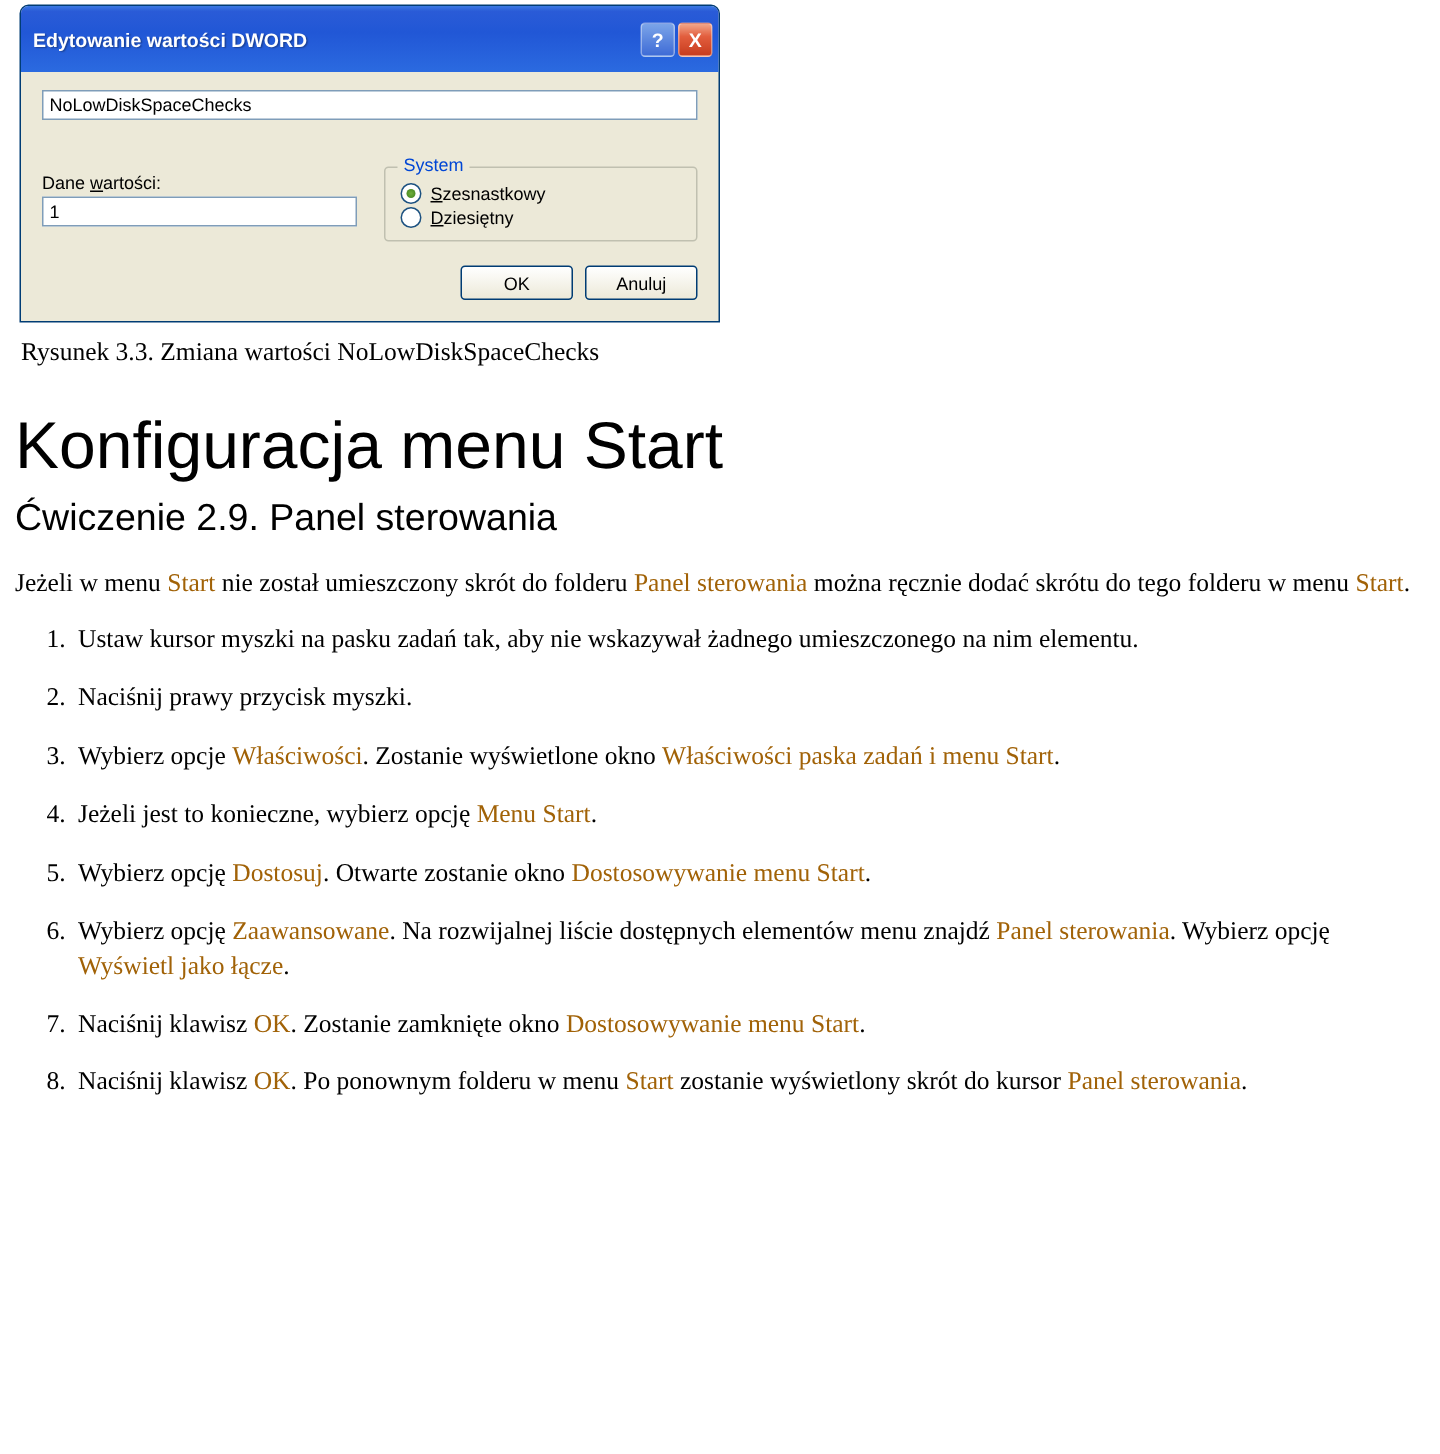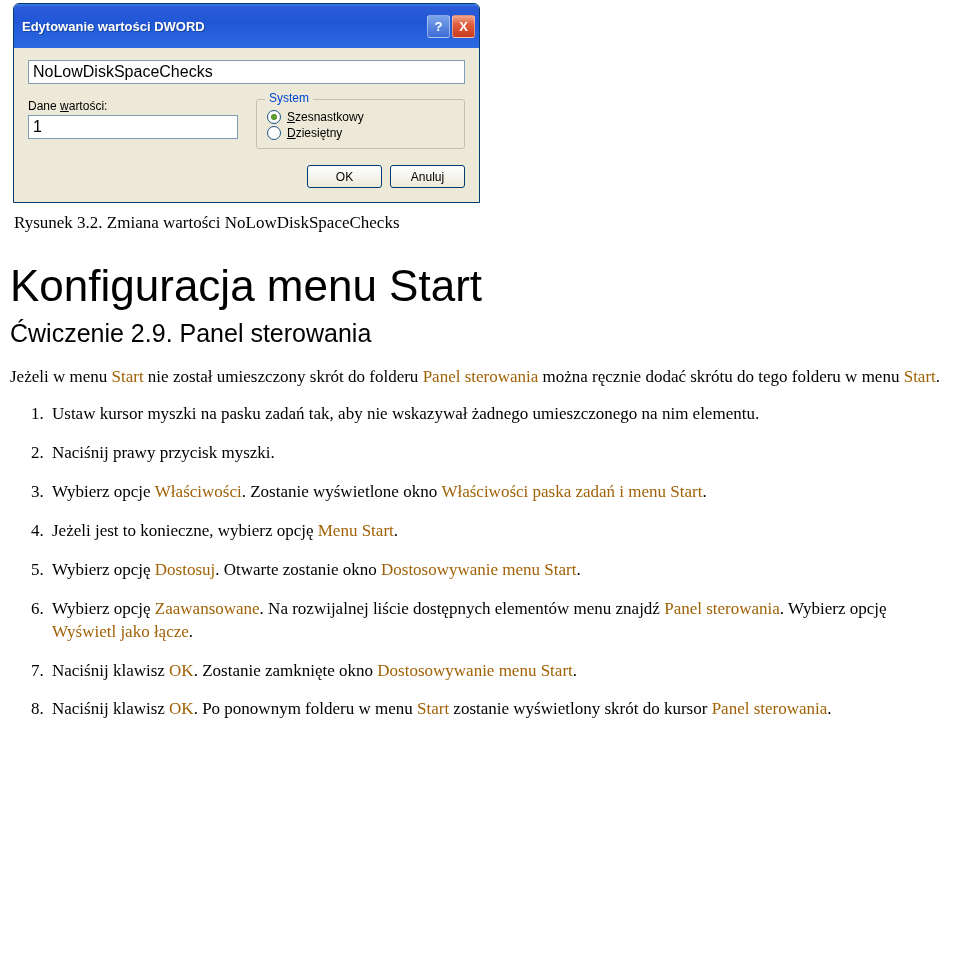--- a/index.html
+++ b/index.html
@@ -54,33 +54,33 @@
   .dlg-label {
     display: block;
     margin-bottom: 2px;
   }
   .dlg-input {
     width: 100%;
     box-sizing: border-box;
     border: 1px solid #7F9DB9;
     padding: 2px 4px;
     font-family: Tahoma, sans-serif;
-    font-size: 16px;
+    font-size: 12px;
     background: #fff;
     margin-bottom: 10px;
   }
   .row2 { display: flex; gap: 18px; align-items: flex-end; }
   .col-left { flex: 0 0 210px; }
   .col-right { flex: 1; }
   .groupbox {
     border: 1px solid #C0C0B0;
     border-radius: 3px;
     padding: 8px 10px 6px 10px;
     position: relative;
-    margin-top: 5px;
+    margin-top: 21px;
   }
   .groupbox .legend {
     position: absolute;
     top: -9px; left: 8px;
     background: #ECE9D8;
     padding: 0 4px;
     color: #0046D5;
   }
   .radio-row { display: flex; align-items: center; margin: 2px 0; }
   .radio {
@@ -177,21 +177,21 @@
           </div>
         </div>
       </div>
       <div class="dlg-btn-row">
         <button class="xp-btn">OK</button>
         <button class="xp-btn">Anuluj</button>
       </div>
     </div>
   </div>
 
-  <div class="caption">Rysunek  3.2. Zmiana wartości NoLowDiskSpaceChecks</div>
+  <div class="caption">Rysunek  3.3. Zmiana wartości NoLowDiskSpaceChecks</div>
 
   <h2 class="section">Konfiguracja menu Start</h2>
   <div class="exercise-title">Ćwiczenie 2.9. Panel sterowania</div>
 
   <p class="intro">
     <span>Jeżeli w menu </span><span class="code">Start</span><span> nie został umieszczony skrót do folderu </span><span class="code">Panel sterowania</span><span> można ręcznie dodać skrótu do tego folderu w menu </span><span class="code">Start</span><span>.</span>
   </p>
 
   <ol class="steps">
     <li><span>Ustaw kursor myszki na pasku zadań tak, aby nie wskazywał żadnego umieszczonego na nim elementu.</span></li>

